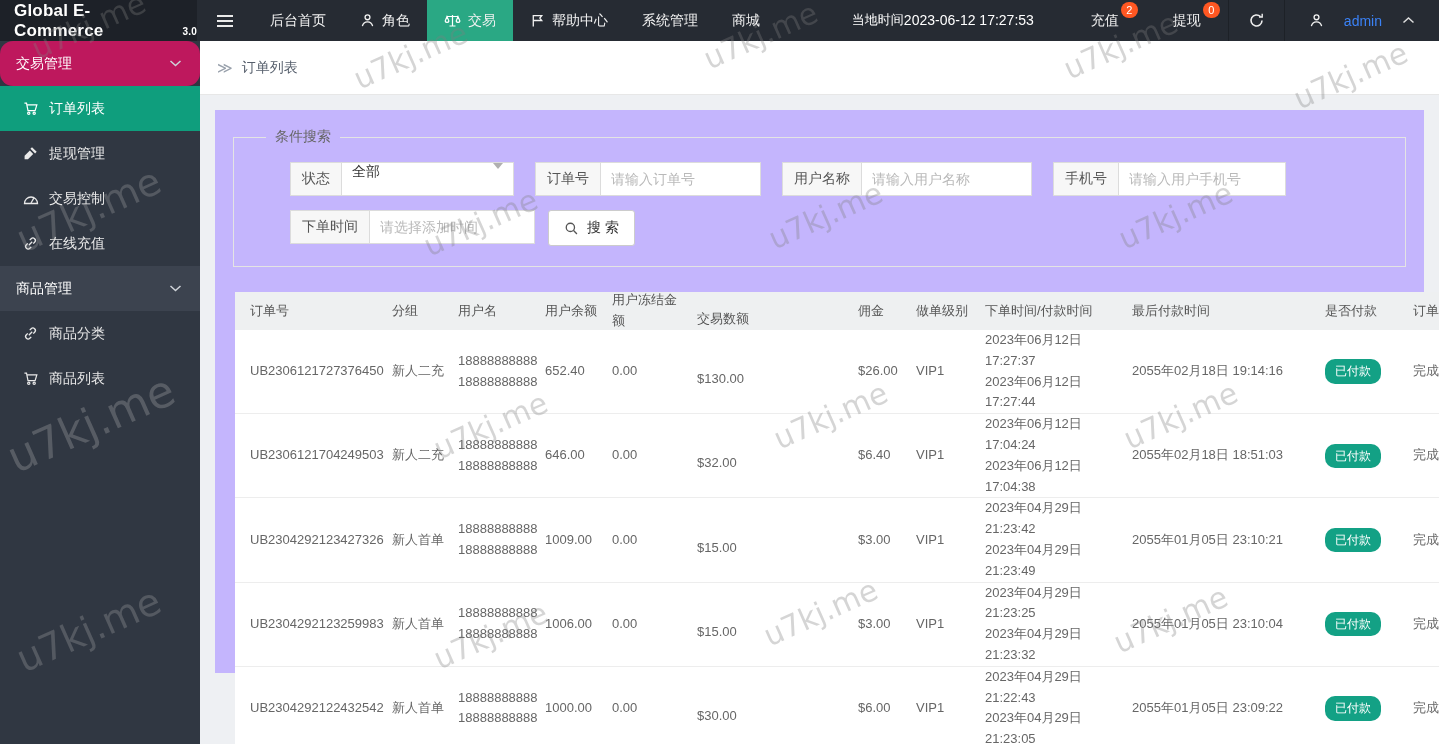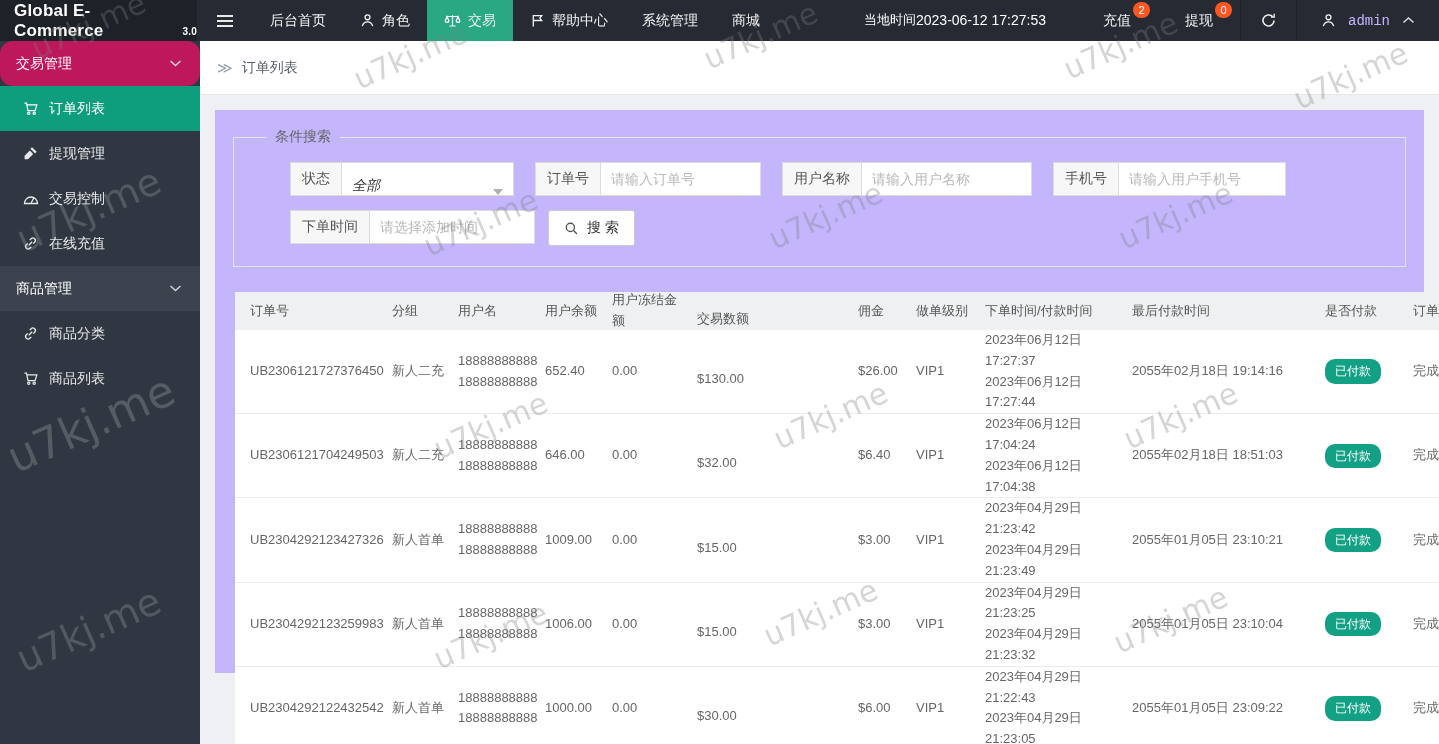--- a/index.html
+++ b/index.html
@@ -13,21 +13,21 @@
   .logo sup { font-size:10px; font-weight:bold; margin-left:3px; transform:translateY(-4px); }
   .nav-toggle { width:56px; display:flex; align-items:center; justify-content:center; color:#eaeaea; cursor:pointer; }
   .nav-item { display:flex; align-items:center; gap:7px; padding:0 17px; color:#f2f2f2; font-size:14px; cursor:pointer; }
   .nav-item.active { background:#2aa884; }
   .topbar .spacer { flex:1; }
   .time-block { display:flex; justify-content:center; align-items:center; color:#fff; padding:0 30px; font-size:14px; line-height:1.45; }
   .time-block .t1 { font-size:13px; }
   .badge-item { position:relative; display:flex; align-items:center; padding:0 27px; color:#f2f2f2; font-size:14px; cursor:pointer; }
   .n-badge { position:absolute; top:2px; right:8px; min-width:17px; height:16px; line-height:16px; text-align:center; padding:0 4px; background:#ff5722; color:#fff; font-size:11px; border-radius:9px; }
   .refresh-btn { width:57px; display:flex; align-items:center; justify-content:center; color:#eee; border-left:1px solid #1d2127; border-right:1px solid #1d2127; cursor:pointer; }
-  .user-menu { display:flex; align-items:center; gap:12px; padding:0 24px; color:#c4b5fd; font-size:14px; cursor:pointer;font-family:Liberation Mono, monospace; }
+  .user-menu { display:flex; align-items:center; gap:20px; padding:0 24px; color:#3b82f6; font-size:14px; cursor:pointer; }
 
   
   .sidebar { position:absolute; top:41px; left:0; bottom:0; width:200px; background:#303742; z-index:4; }
   .side-group { height:45px; display:flex; align-items:center; justify-content:space-between; padding:0 18px 0 16px; color:#fff; font-size:14px; cursor:pointer; }
   .side-group.g1 { background:#be185d;border-radius:13px; }
   .side-group.g2 { background:#3c434f; }
   .side-item { height:45px; display:flex; align-items:center; gap:10px; padding-left:22px; color:#e9e9e9; font-size:14px; cursor:pointer; }
   .side-item.active { background:#0f9e7d; color:#fff; }
   .side-item .icn { width:17px; display:flex; justify-content:center; }
 
@@ -39,21 +39,21 @@
   
   .card { position:absolute; top:110px; left:215px; width:1209px; height:563px; background:#c4b5fd; z-index:2; }
 
   fieldset.search-set { margin:18px 18px 0 18px; border:1px solid #e4e4e4; padding:2px 0 20px 16px; }
   fieldset.search-set legend { margin-left:16px; padding:0 9px; color:#666; font-size:14px; }
   .form-row { display:flex; gap:21px; margin-top:14px;margin-left:40px; }
   .igroup { display:flex; height:34px; }
   .addon { display:flex; align-items:center; padding:0 11px; background:#f7f7f7; border:1px solid #dcdcdc; color:#555; font-size:14px; white-space:nowrap; }
   .ctrl { height:34px; border:1px solid #dcdcdc; border-left:none; background:#fff; font-size:14px; color:#333; padding:0 10px; outline:none; font-family:inherit; }
   .ctrl::placeholder { color:#b9b9b9; }
-  .fake-select { display:flex; align-items:flex-end; justify-content:space-between; cursor:pointer;font-style:italic; }
+  .fake-select { display:flex; align-items:flex-start; justify-content:space-between; cursor:pointer; }
   .caret-down { width:0; height:0; border-left:5px solid transparent; border-right:5px solid transparent; border-top:6px solid #b0b0b0; }
   .search-btn { display:flex; align-items:center; gap:8px; height:36px; padding:0 15px; background:#fff; border:1px solid #ccc; border-radius:3px; color:#333; font-size:14px; cursor:pointer; margin-left:-8px; }
 
   
   .table-wrap { margin:25px 0 0 20px; width:1280px; }
   .thead { display:flex; align-items:center; height:38px; background:#eef0f1; color:#555; font-size:13px; }
   .trow { display:flex; align-items:center; min-height:59px; background:#fff; border-bottom:1px solid #ededed; color:#666; font-size:13px; }
   .td,.th { padding-right:8px; line-height:1.6; }
   .c1{width:157px; padding-left:15px;} .c2{width:66px;} .c3{width:87px;} .c4{width:67px;}
   .c5{width:85px;} .c6{width:161px;margin-top:16px;} .c7{width:58px;} .c8{width:69px;}

